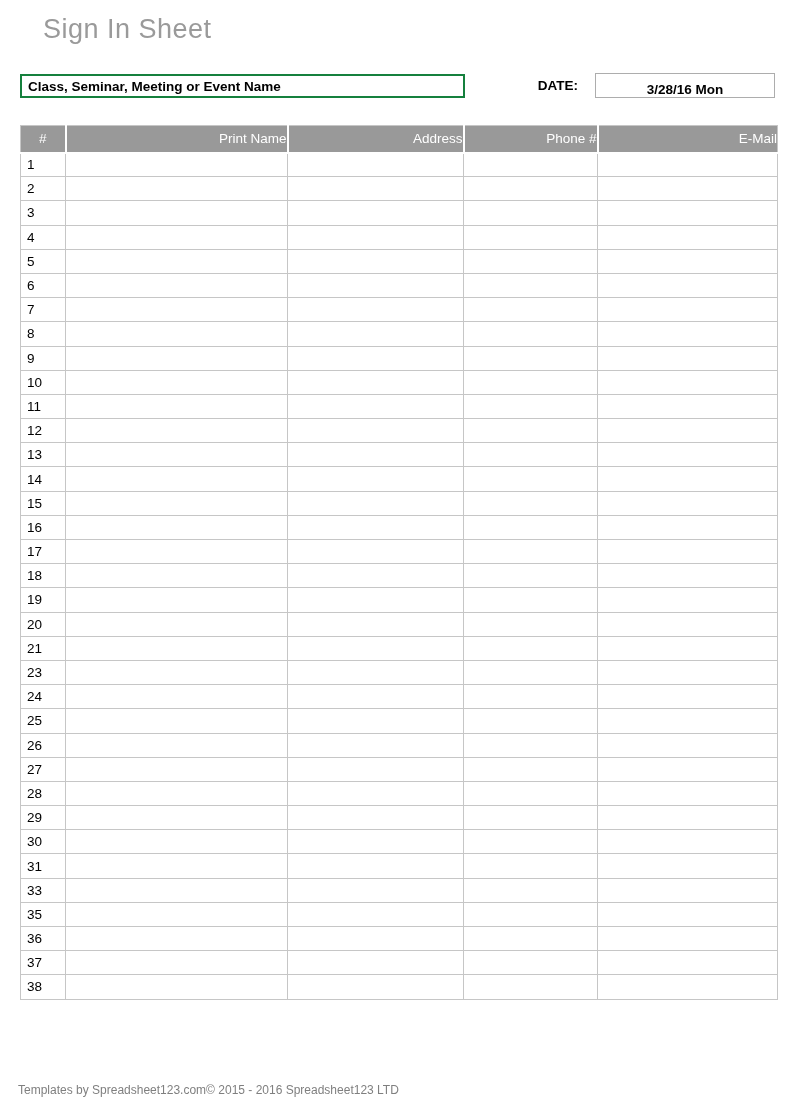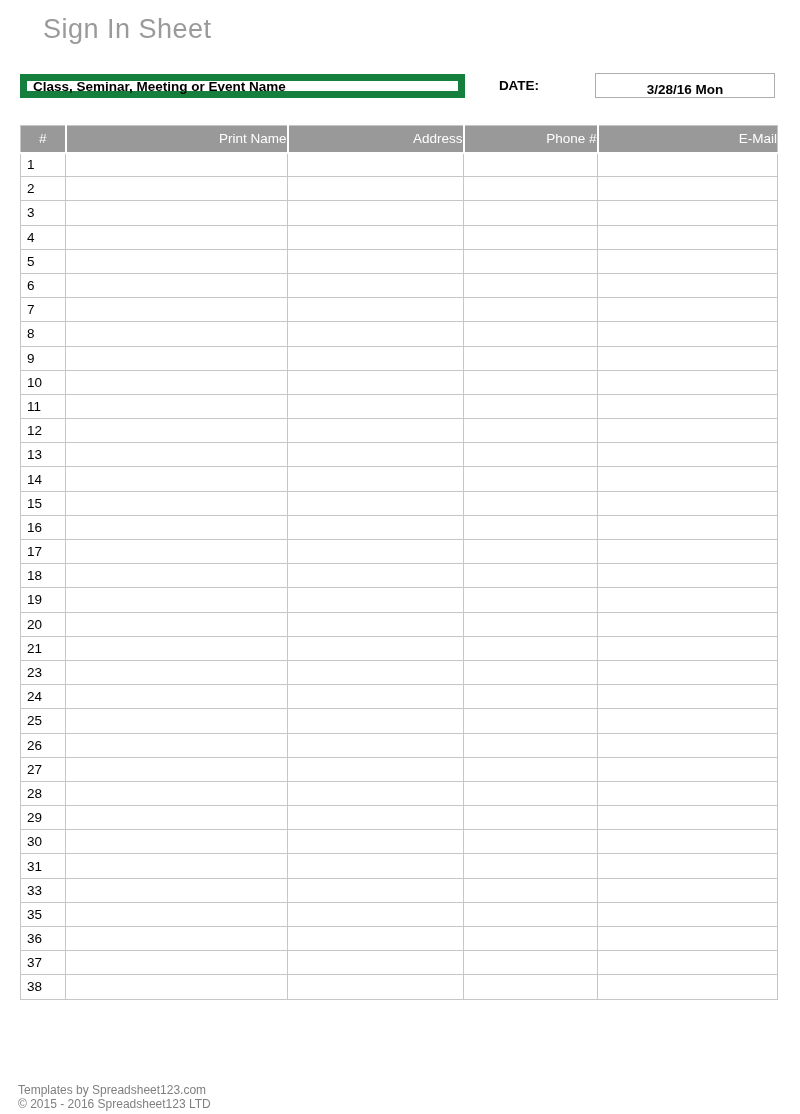--- a/index.html
+++ b/index.html
@@ -21,37 +21,37 @@
     color: #9a9a9a;
     letter-spacing: 0.5px;
     margin-left: 15px;
   }
   .event-box {
     position: absolute;
     left: 20px;
     top: 74px;
     width: 445px;
     height: 24px;
-    border: 7px solid #15803d;
+    border: 2px solid #15803d;
     display: flex;
     align-items: center;
     padding-left: 6px;
     font-size: 13.5px;
     font-weight: 700;
     color: #000000;
     background: #ffffff;
   }
   .date-label {
     position: absolute;
     left: 460px;
     top: 74px;
     width: 118px;
     height: 24px;
     line-height: 24px;
-    text-align: center;
+    text-align: right;
     font-size: 13.5px;
     font-weight: 700;
     color: #000000;
   }
   .date-box {
     position: absolute;
     left: 595px;
     top: 73px;
     width: 180px;
     height: 25px;
@@ -102,24 +102,23 @@
     padding-left: 6px;
     overflow: hidden;
     white-space: nowrap;
   }
   .footer {
     position: absolute;
     left: 18px;
     right: 10px;
     top: 1083px;
     display: flex;
-    justify-content: flex-end;
+    justify-content: flex-start;
     font-size: 12px;
     color: #7f7f7f;
-    flex-direction: column;
   }
 </style>
 </head>
 <body>
 
 <div class="page">
 
   <div class="title">Sign In Sheet</div>
 
   <div class="event-box">

